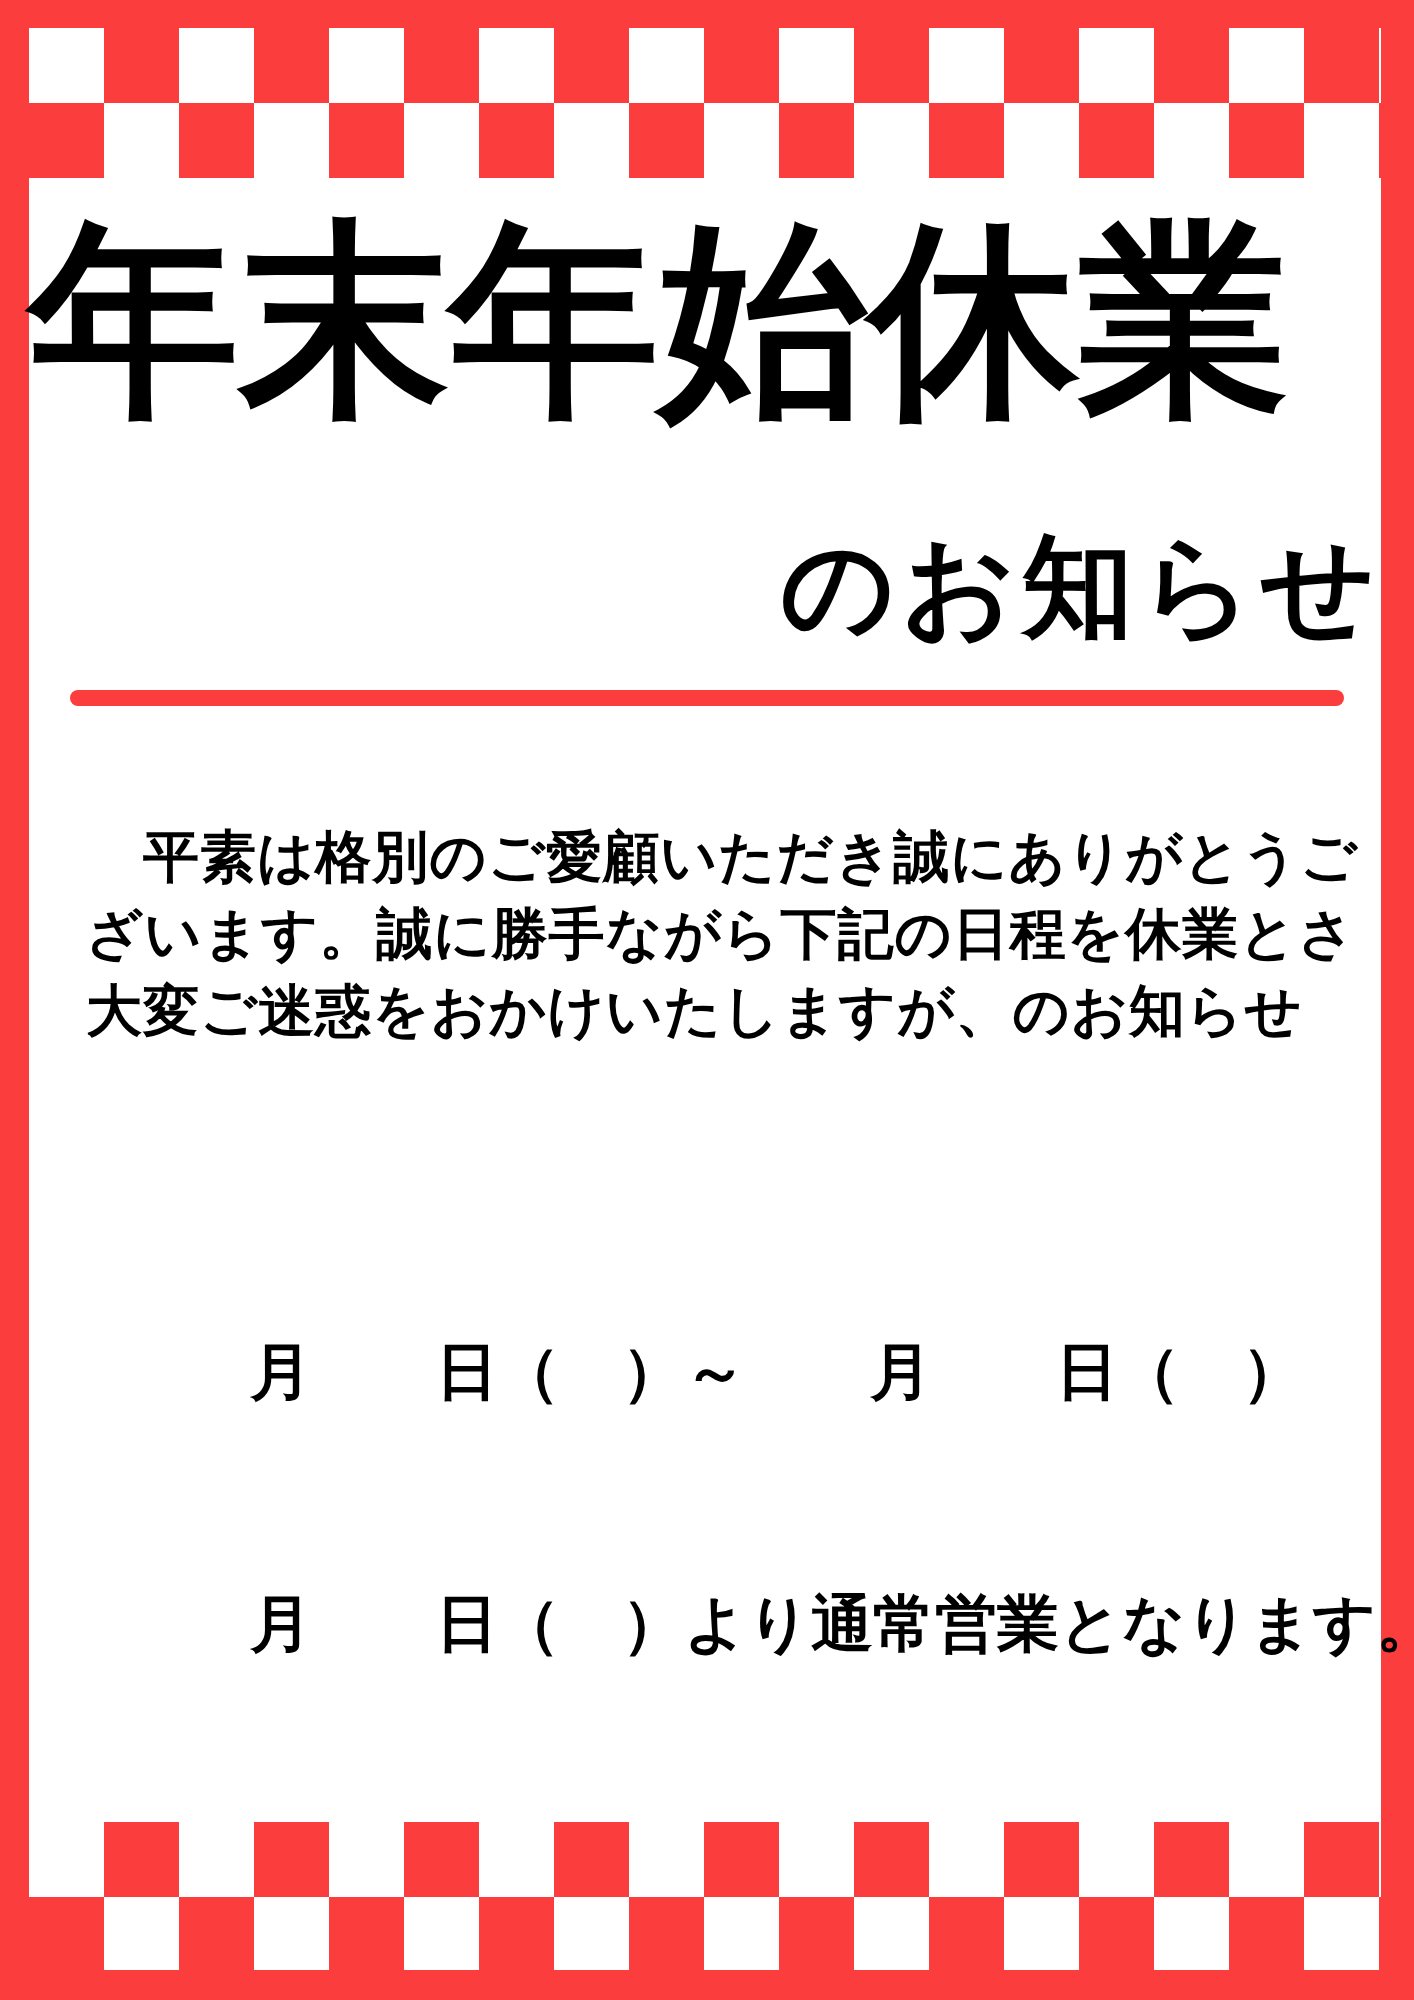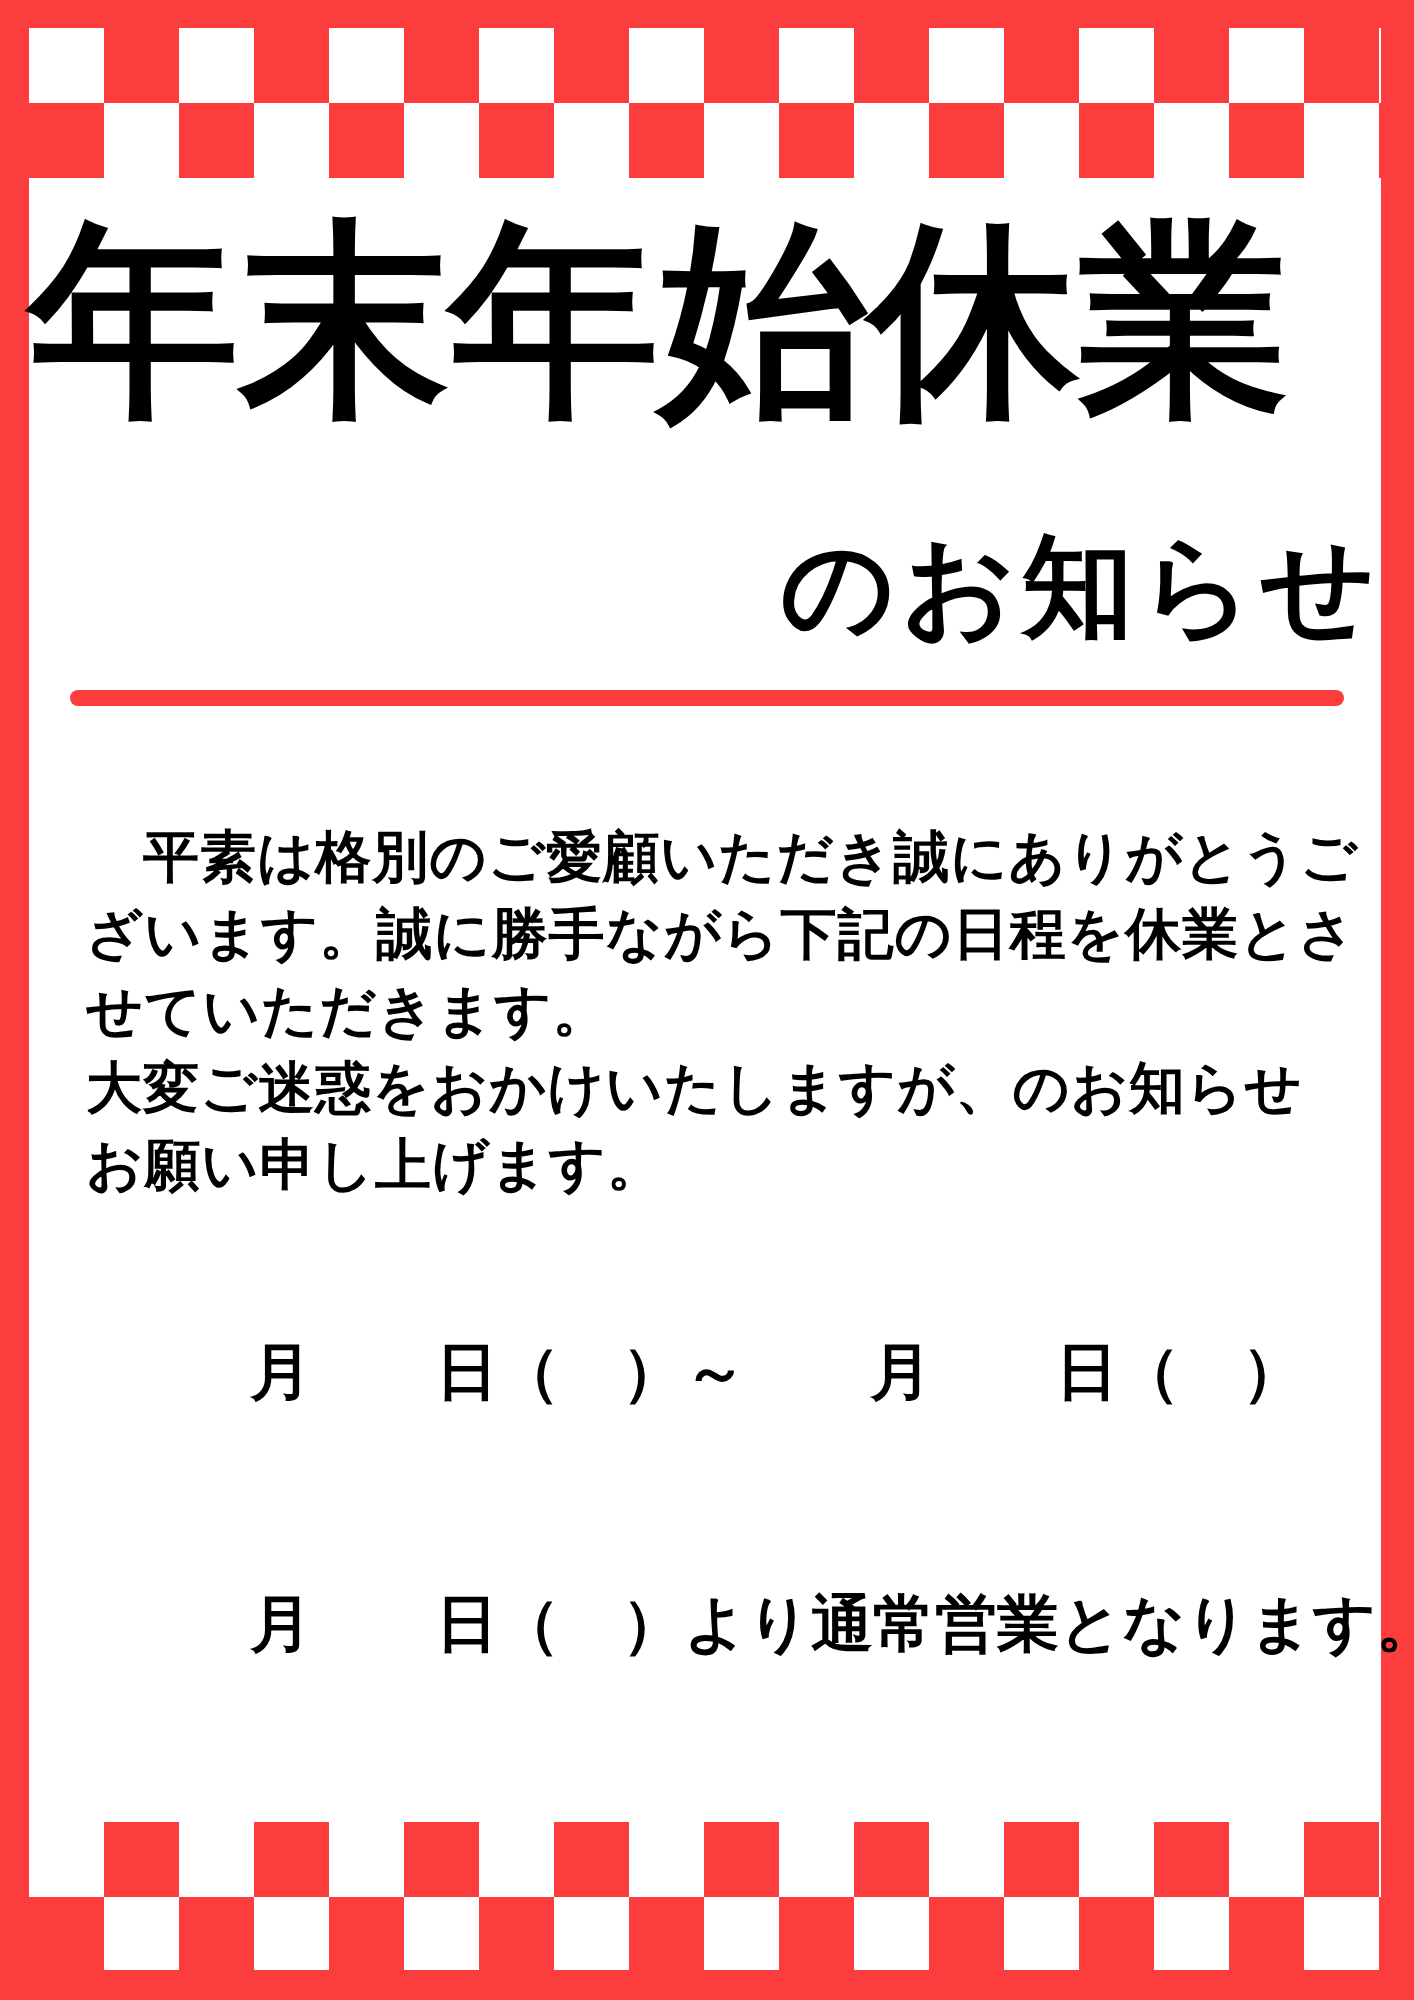--- a/index.html
+++ b/index.html
@@ -114,21 +114,19 @@
   <div class="checker checker-bottom"></div>
   <div class="bar bottom"></div>
 
   <h1 class="title">年末年始休業</h1>
   <div class="subtitle">のお知らせ</div>
   <div class="divider"></div>
 
   <div class="body-block">
     <div class="body-line">　平素は格別のご愛顧いただき誠にありがとうご</div>
     <div class="body-line">ざいます。誠に勝手ながら下記の日程を休業とさ</div>
-    <div class="body-line">せていただきます。</div>
     <div class="body-line">大変ご迷惑をおかけいたしますが、のお知らせ</div>
-    <div class="body-line">お願い申し上げます。</div>
   </div>
 
   <div class="date-row row1">月　　日（　）～　　月　　日（　）</div>
   <div class="date-row row2">月　　日（　）より通常営業となります。</div>
 
 </div>
 
 </body></html>

